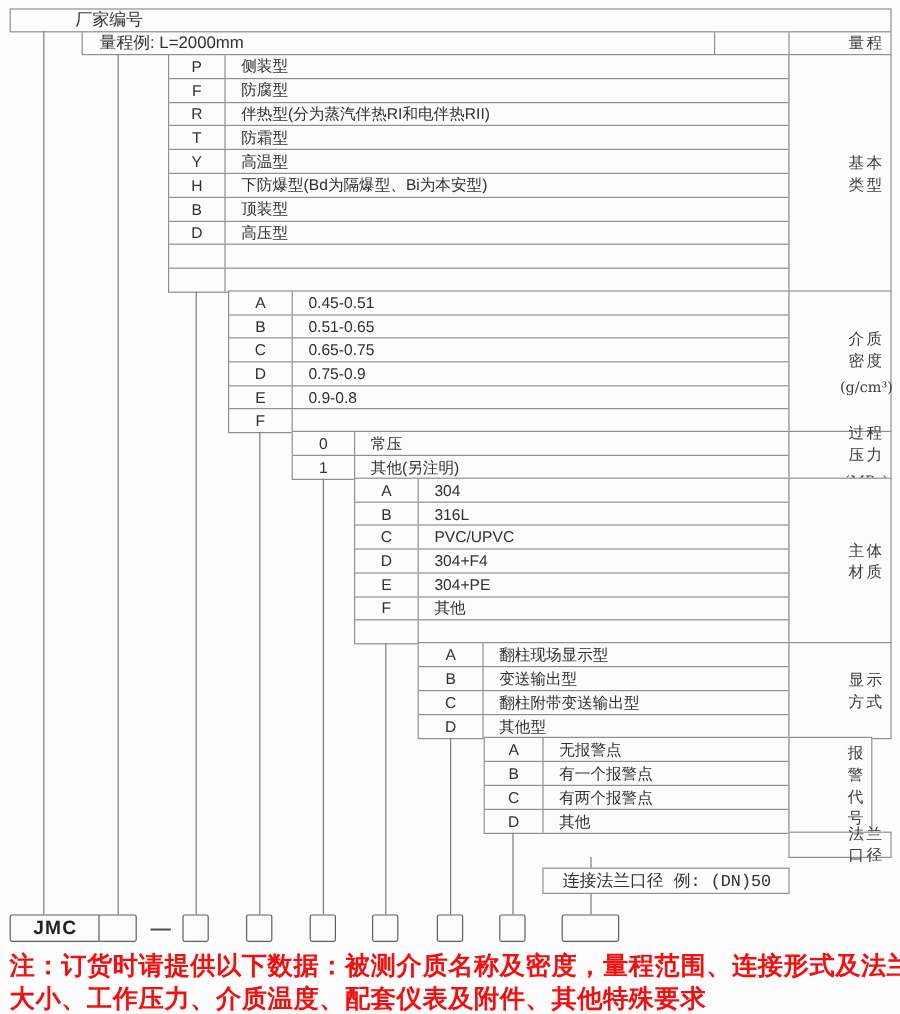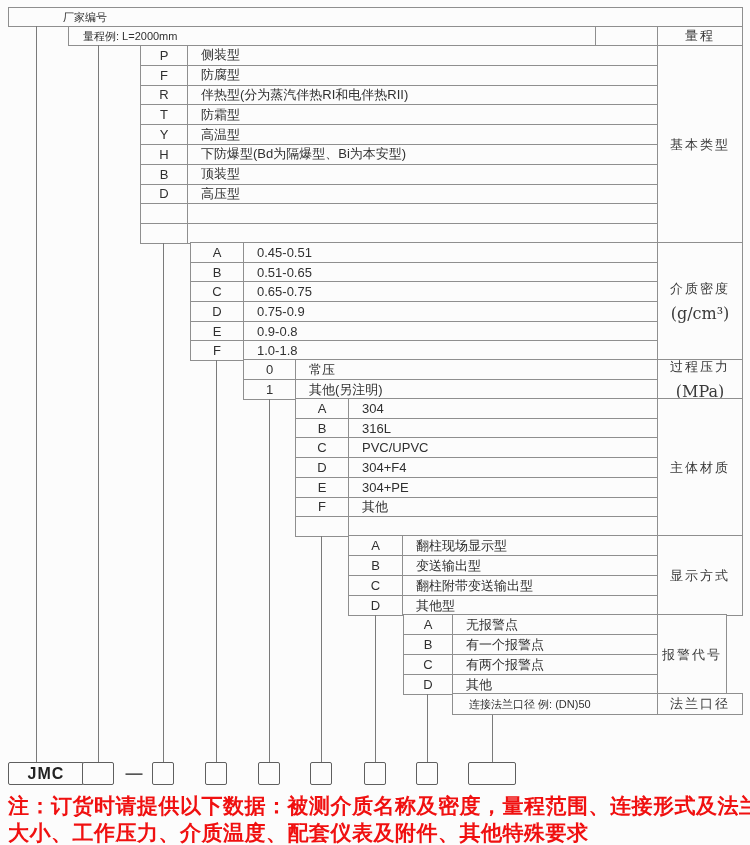--- a/index.html
+++ b/index.html
@@ -4,21 +4,21 @@
 <style>
   * { margin:0; padding:0; box-sizing:border-box; }
   html,body { background:#ffffff; }
   #root {
     position:relative; width:750px; height:845px;
     background:#fcfcfc; overflow:hidden;
     font-family:"Liberation Sans", sans-serif; color:#303030;
   }
   .cellbox {
     position:absolute; border:1px solid #8f8f8f;
-    display:flex; align-items:center; font-size:11px;
+    display:flex; align-items:center; font-size:14px;
     background:#fcfcfc;
   }
   .section {
     position:absolute; border:1px solid #8f8f8f;
     display:flex; flex-direction:column; background:#fcfcfc;
   }
   .row { flex:1; display:flex; min-height:0; }
   .row + .row { border-top:1px solid #8f8f8f; }
   .code {
     border-right:1px solid #8f8f8f;
@@ -26,23 +26,23 @@
     font-size:13px; flex:none;
   }
   .desc {
     flex:1; display:flex; align-items:center;
     padding-left:13px; font-size:13px; white-space:nowrap; overflow:hidden;
   }
   .labelcell {
     position:absolute; border:1px solid #8f8f8f;
     display:flex; flex-direction:column; align-items:center; justify-content:center;
     text-align:center; background:#fcfcfc;
-    font-family:"DejaVu Serif", serif; font-size:13px; letter-spacing:2px; color:#3a3a3a;
-  }
-  .labelcell .sub { letter-spacing:0; font-size:16px; margin-top:6px; }
+    font-family:"DejaVu Serif", serif; font-size:13px; letter-spacing:2px; color:#3a3a3a;padding-left:44px;
+  }
+  .labelcell .sub { letter-spacing:0; font-size:12px; margin-top:6px; }
   .vline { position:absolute; width:1px; background:#7a7a7a; }
   .mbox {
     position:absolute; top:762px; height:23px;
     border:1px solid #5f5f5f; border-radius:2px; background:#fcfcfc;
     display:flex; align-items:center; justify-content:center;
   }
   .mbox.prefix { font-weight:bold; font-size:16px; letter-spacing:1px; color:#222; }
   .dash {
     position:absolute; top:762px; height:23px; display:flex; align-items:center;
     color:#555; font-size:17px; font-weight:bold;
@@ -135,21 +135,20 @@
         <div class="row">
           <div class="code" style="width: 53px;">D</div>
           <div class="desc">0.75-0.9</div>
         </div>
         <div class="row">
           <div class="code" style="width: 53px;">E</div>
           <div class="desc">0.9-0.8</div>
         </div>
         <div class="row">
           <div class="code" style="width: 53px;">F</div>
-          <div class="desc">1.0-1.8</div>
         </div>
       </div>
       <div class="labelcell" style="left: 657px; top: 242px; width: 86px; height: 119px;">
         <div>介质密度</div>
         <div class="sub">(g/cm³)</div>
       </div>
       <div class="vline" style="left: 216px; top: 360px; height: 402px;"></div>
       <div class="section" style="left: 243px; top: 359px; width: 415px; height: 41px; position: absolute;">
         <div class="row">
           <div class="code" style="width: 52px;">0</div>
@@ -250,21 +249,21 @@
       <div class="mbox" style="left: 82px; width: 32px;"></div>
       <div class="mbox" style="left: 152px; width: 22px;"></div>
       <div class="mbox" style="left: 205px; width: 22px;"></div>
       <div class="mbox" style="left: 258px; width: 22px;"></div>
       <div class="mbox" style="left: 310px; width: 22px;"></div>
       <div class="mbox" style="left: 364px; width: 22px;"></div>
       <div class="mbox" style="left: 416px; width: 22px;"></div>
       <div class="mbox" style="left: 468px; width: 48px;"></div>
     </div>
 
-  <div class="cellbox" style="left:452px;top:693px;width:206px;height:22px;">
+  <div class="cellbox" style="left:452px;top:723px;width:206px;height:22px;font-family:Liberation Mono, monospace;">
     <span class="padL16">连接法兰口径 例: (DN)50</span>
   </div>
   <div class="labelcell" style="left:657px;top:693px;width:86px;height:22px;">
     <div>法兰口径</div>
   </div>
 
   <div class="dash" style="left:119px;width:30px;justify-content:center;">—</div>
 
   <div class="note">
     <div>注：订货时请提供以下数据：被测介质名称及密度，量程范围、连接形式及法兰</div>

